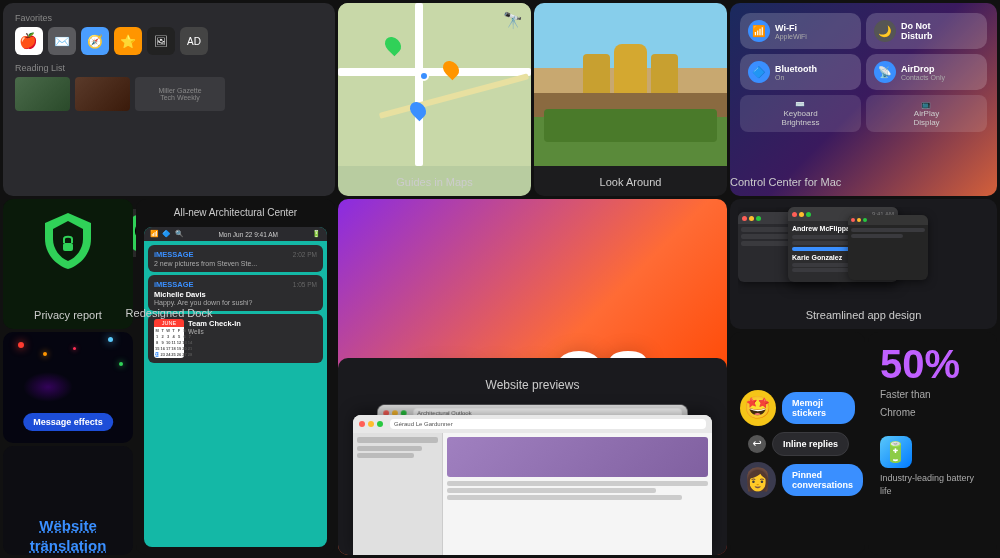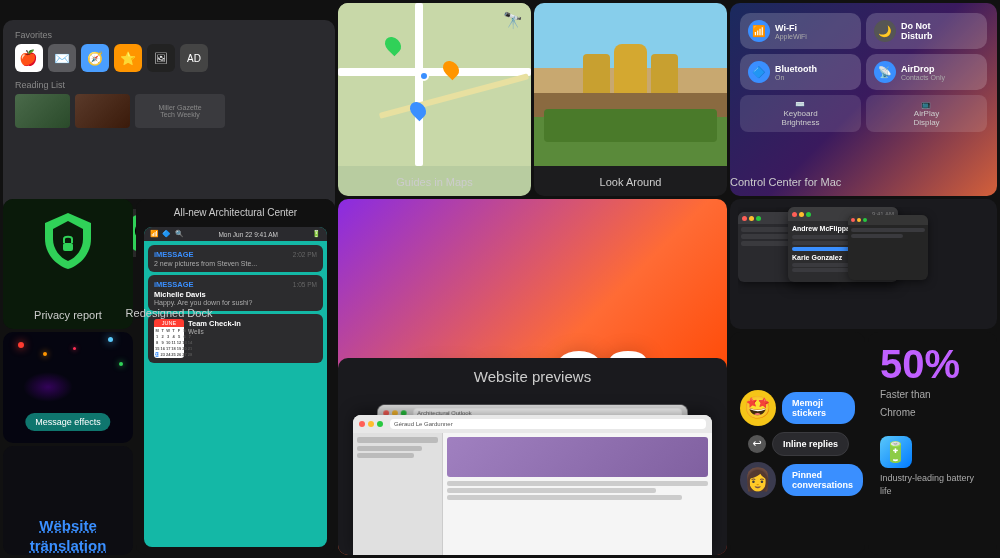--- a/index.html
+++ b/index.html
@@ -37,21 +37,21 @@
       font-size: 11px;
       color: #ccc;
       z-index: 10;
     }
   </style>
 </head>
 <body>
 
 <div class="main-grid">
 
-  <div class="block" style="left:3px;top:3px;width:332px;height:193px;background:#2a2a2e;margin-top:17px;">
+  <div class="block" style="left:3px;top:3px;width:332px;height:193px;background:#2a2a2e;">
     <div style="position:absolute;top:10px;left:12px;right:12px;bottom:30px;">
       <div style="font-size:9px;color:#888;margin-bottom:4px;">Favorites</div>
       <div style="display:flex;gap:5px;margin-bottom:8px;">
         <div style="width:28px;height:28px;border-radius:6px;background:#fff;display:flex;align-items:center;justify-content:center;font-size:15px;">🍎</div>
         <div style="width:28px;height:28px;border-radius:6px;background:#5a5a5e;display:flex;align-items:center;justify-content:center;font-size:13px;">✉️</div>
         <div style="width:28px;height:28px;border-radius:6px;background:#4a9eff;display:flex;align-items:center;justify-content:center;font-size:13px;">🧭</div>
         <div style="width:28px;height:28px;border-radius:6px;background:#ff9500;display:flex;align-items:center;justify-content:center;font-size:13px;">⭐</div>
         <div style="width:28px;height:28px;border-radius:6px;background:#222;display:flex;align-items:center;justify-content:center;font-size:11px;color:#fff;">🖼</div>
         <div style="width:28px;height:28px;border-radius:6px;background:#444;display:flex;align-items:center;justify-content:center;font-size:10px;color:#fff;">AD</div>
       </div>
@@ -279,21 +279,21 @@
 
     <div style="position:absolute;top:0;left:0;right:0;bottom:0;">
       <div style="position:absolute;top:10px;left:15px;width:6px;height:6px;border-radius:50%;background:#ff3b30;box-shadow:0 0 8px #ff3b30;"></div>
       <div style="position:absolute;top:20px;left:40px;width:4px;height:4px;border-radius:50%;background:#ff9500;box-shadow:0 0 6px #ff9500;"></div>
       <div style="position:absolute;top:5px;right:20px;width:5px;height:5px;border-radius:50%;background:#5ac8fa;box-shadow:0 0 8px #5ac8fa;"></div>
       <div style="position:absolute;top:30px;right:10px;width:4px;height:4px;border-radius:50%;background:#30d158;box-shadow:0 0 6px #30d158;"></div>
       <div style="position:absolute;top:15px;left:70px;width:3px;height:3px;border-radius:50%;background:#ff2d55;box-shadow:0 0 5px #ff2d55;"></div>
       <div style="position:absolute;top:40px;left:20px;width:50px;height:30px;background:radial-gradient(ellipse,rgba(120,0,200,0.4) 0%,transparent 70%);"></div>
     </div>
     <div style="position:absolute;bottom:12px;left:50%;transform:translateX(-50%);white-space:nowrap;">
-      <div style="background:#0f766e;border-radius:12px;padding:4px 10px;font-size:9px;color:#fff;font-weight:400;">Message effects</div>
+      <div style="background:#1d4ed8;border-radius:12px;padding:4px 10px;font-size:9px;color:#fff;font-weight:700;">Message effects</div>
     </div>
   </div>
 
   <div class="block" style="left:3px;top:446px;width:130px;height:109px;background:#0d0d12;display:flex;align-items:flex-end;justify-content:center;">
     <div style="text-align:center;">
       <div style="font-size:15px;font-weight:700;color:#3a8fff;line-height:1.3;text-decoration:underline;text-decoration-style:dotted;">Wëbsite<br>tränslation</div>
     </div>
   </div>
 
   <div class="block" style="left:730px;top:199px;width:267px;height:130px;background:#1a1a1e;">
@@ -333,24 +333,25 @@
           <div style="width:4px;height:4px;border-radius:50%;background:#ff5f57;"></div>
           <div style="width:4px;height:4px;border-radius:50%;background:#ffbd2e;"></div>
           <div style="width:4px;height:4px;border-radius:50%;background:#28c840;"></div>
         </div>
         <div style="padding:3px;">
           <div style="height:4px;background:#3a3a3e;border-radius:2px;margin-bottom:2px;"></div>
           <div style="height:4px;background:#3a3a3e;border-radius:2px;margin-bottom:2px;width:70%;"></div>
         </div>
       </div>
     </div>
+    <div class="block-label">Streamlined app design</div>
   </div>
 
   <div class="block" style="left:338px;top:358px;width:389px;height:197px;background:#1a1a1e;overflow:hidden;">
-    <div style="position:absolute;top:10px;left:50%;transform:translateX(-50%);font-size:15px;color:#ccc;z-index:5;white-space:nowrap;">Website previews</div>
+    <div style="position:absolute;top:20px;left:50%;transform:translateX(-50%);font-size:12px;color:#ccc;z-index:5;white-space:nowrap;">Website previews</div>
 
     <div style="position:absolute;bottom:0;left:15px;right:15px;height:155px;">
 
       <div style="position:absolute;top:0;left:20px;right:20px;height:140px;background:#f0f0f0;border-radius:8px 8px 0 0;transform:perspective(400px) rotateX(5deg);transform-origin:bottom center;overflow:hidden;">
         <div style="background:#e0e0e0;height:18px;display:flex;align-items:center;padding:0 6px;gap:3px;">
           <div style="width:6px;height:6px;border-radius:50%;background:#ff5f57;"></div>
           <div style="width:6px;height:6px;border-radius:50%;background:#ffbd2e;"></div>
           <div style="width:6px;height:6px;border-radius:50%;background:#28c840;"></div>
           <div style="flex:1;background:#fff;border-radius:4px;height:10px;margin-left:4px;font-size:6px;color:#555;display:flex;align-items:center;padding:0 4px;overflow:hidden;white-space:nowrap;">Architectural Outlook</div>
         </div>

